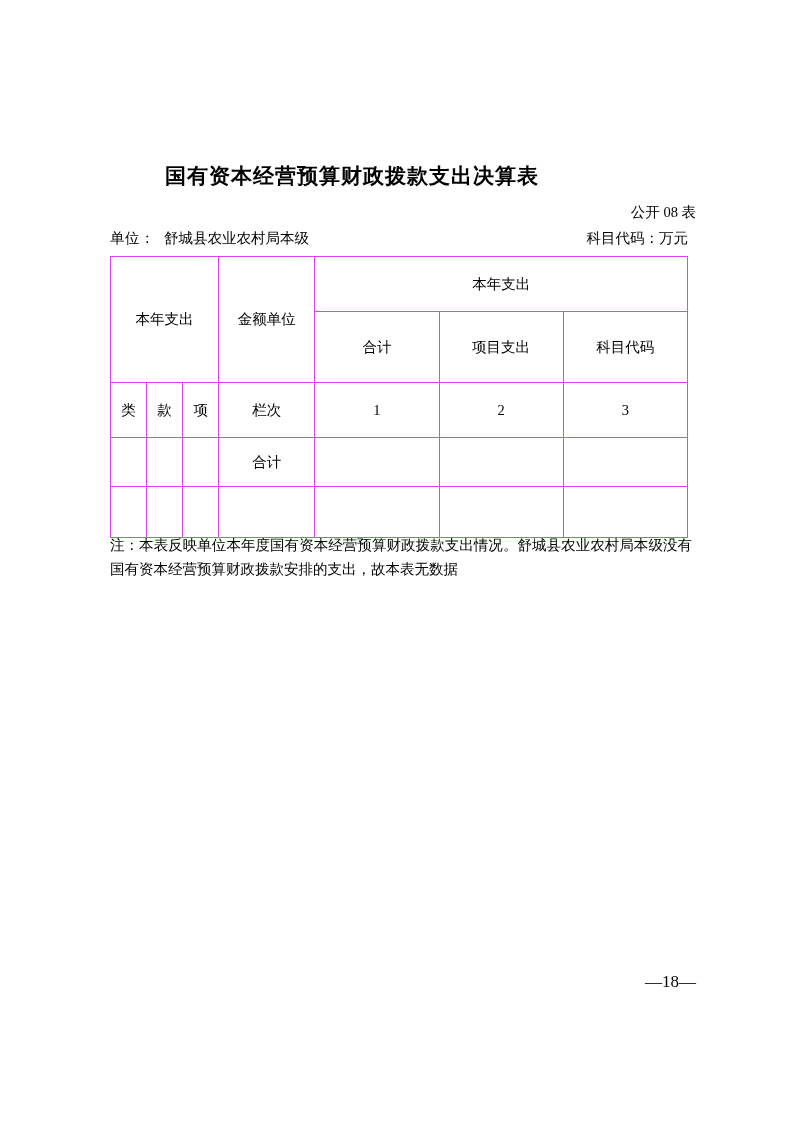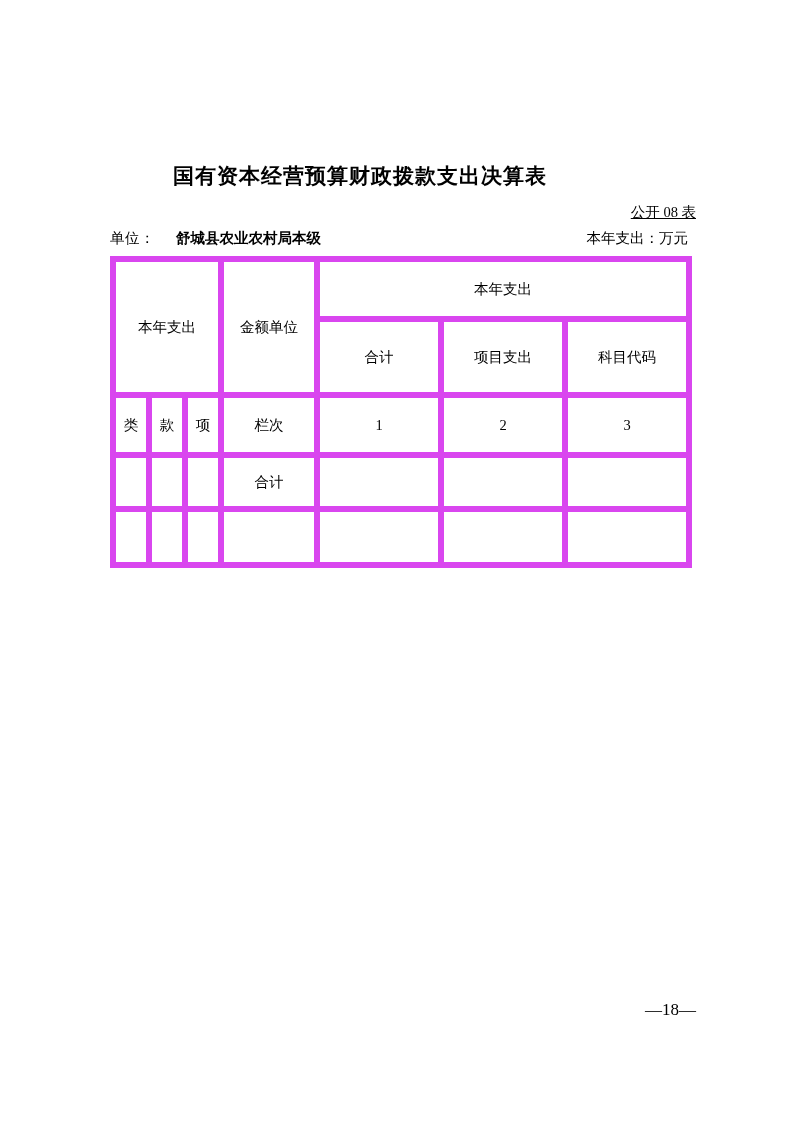--- a/index.html
+++ b/index.html
@@ -25,65 +25,63 @@
   .doc-title {
     position: absolute;
     left: 0;
     top: 162px;
     width: 704px;
     text-align: center;
     font-size: 21px;
     font-weight: bold;
     letter-spacing: 1px;
     font-family: "Liberation Sans", "DejaVu Sans", sans-serif;
-    margin-left: 8px;
   }
 
   .form-no {
     position: absolute;
     right: 97px;
     top: 203px;
     font-size: 14.5px;
     font-family: "Liberation Serif", serif;
-    text-decoration: underline;
   }
 
   .meta-row {
     position: absolute;
     left: 110px;
     top: 229px;
     width: 578px;
     height: 20px;
     font-size: 14.5px;
   }
   .meta-left {
     position: absolute;
     left: 0;
     top: 0;
     white-space: nowrap;
   }
   .meta-left .label { letter-spacing: 0.5px; }
-  .meta-left .value { margin-left: 21px; font-weight: bold; }
+  .meta-left .value { margin-left: 9px; }
   .meta-right {
     position: absolute;
     right: 0;
     top: 0;
     white-space: nowrap;
   }
 
   table.main {
     position: absolute;
     left: 110px;
     top: 256px;
     width: 578px;
     border-collapse: collapse;
     table-layout: fixed;
   }
   table.main td {
-    border: 6px solid #d946ef;
+    border: 1px solid #d946ef;
     text-align: center;
     vertical-align: middle;
     font-size: 14.5px;
     padding: 0;
     font-family: "Liberation Serif", "DejaVu Serif", serif;
   }
   .h-class  { width: 36px; }
   .h-kuan   { width: 36px; }
   .h-xiang  { width: 36px; }
   .h-name   { width: 96px; }
@@ -101,39 +99,39 @@
     top: 533px;
     width: 582px;
     font-size: 14.5px;
     line-height: 24px;
     text-align: justify;
   }
 
   .page-num {
     position: absolute;
     right: 97px;
-    top: 1000px;
+    top: 972px;
     font-size: 17px;
     font-family: "Liberation Serif", serif;
   }
 </style>
 </head>
 <body>
 
 <div class="page">
 
   <div class="doc-title">国有资本经营预算财政拨款支出决算表</div>
 
   <div class="form-no">公开 08 表</div>
 
   <div class="meta-row">
     <div class="meta-left">
       <span class="label">单位：</span><span class="value">舒城县农业农村局本级</span>
     </div>
-    <div class="meta-right">本年支出：万元</div>
+    <div class="meta-right">科目代码：万元</div>
   </div>
 
   <table class="main">
     <colgroup>
       <col class="h-class">
         <col class="h-kuan">
         <col class="h-xiang">
       <col class="h-name">
       <col class="h-col">
         <col class="h-col">
@@ -173,16 +171,17 @@
         <td></td>
         <td></td>
         <td></td>
         <td></td>
         <td></td>
         <td></td>
       </tr>
     </tbody>
   </table>
 
+  <div class="note">注：本表反映单位本年度国有资本经营预算财政拨款支出情况。舒城县农业农村局本级没有国有资本经营预算财政拨款安排的支出，故本表无数据</div>
 
   <div class="page-num">—18—</div>
 
 </div>
 
 </body></html>

